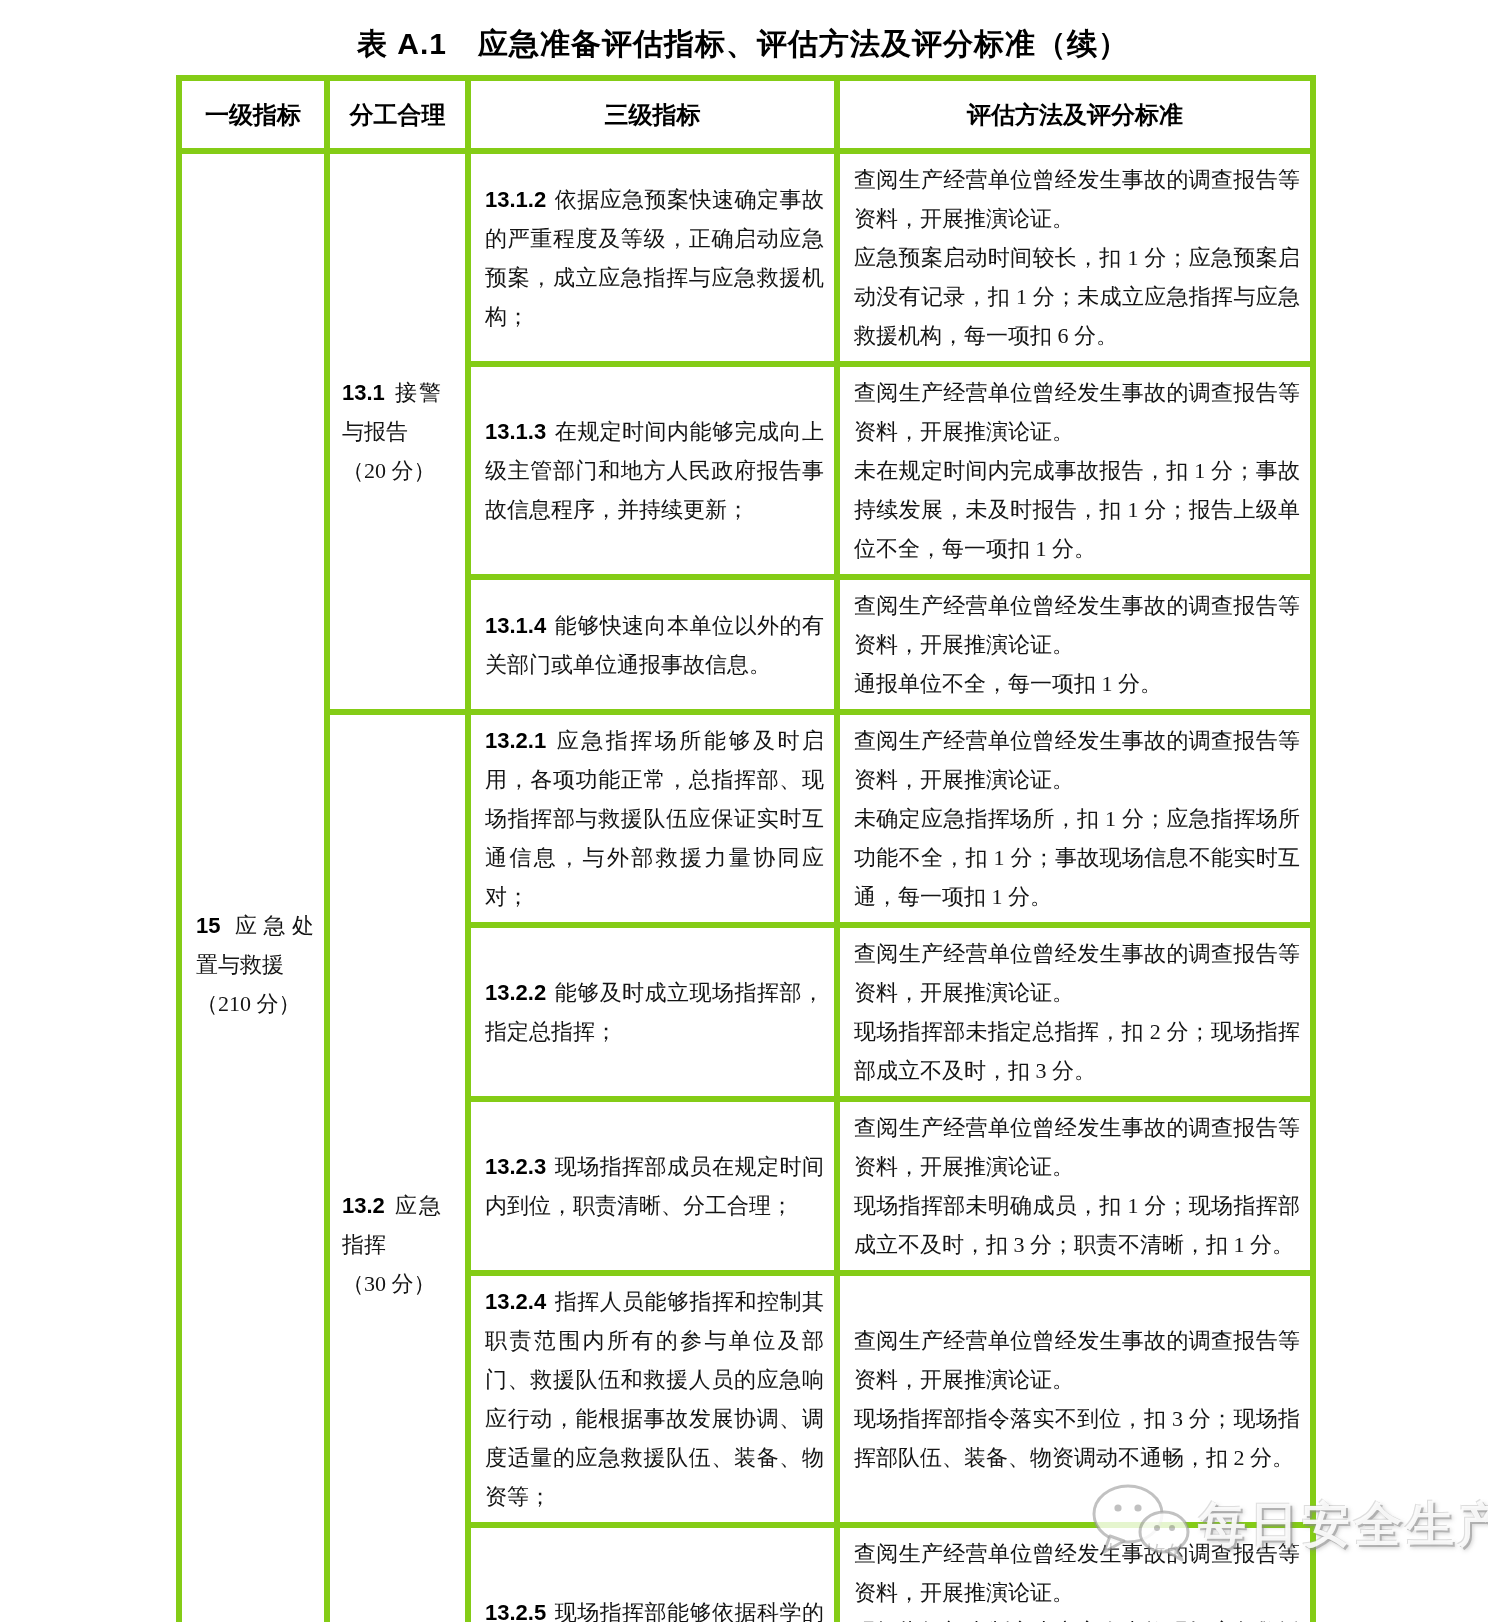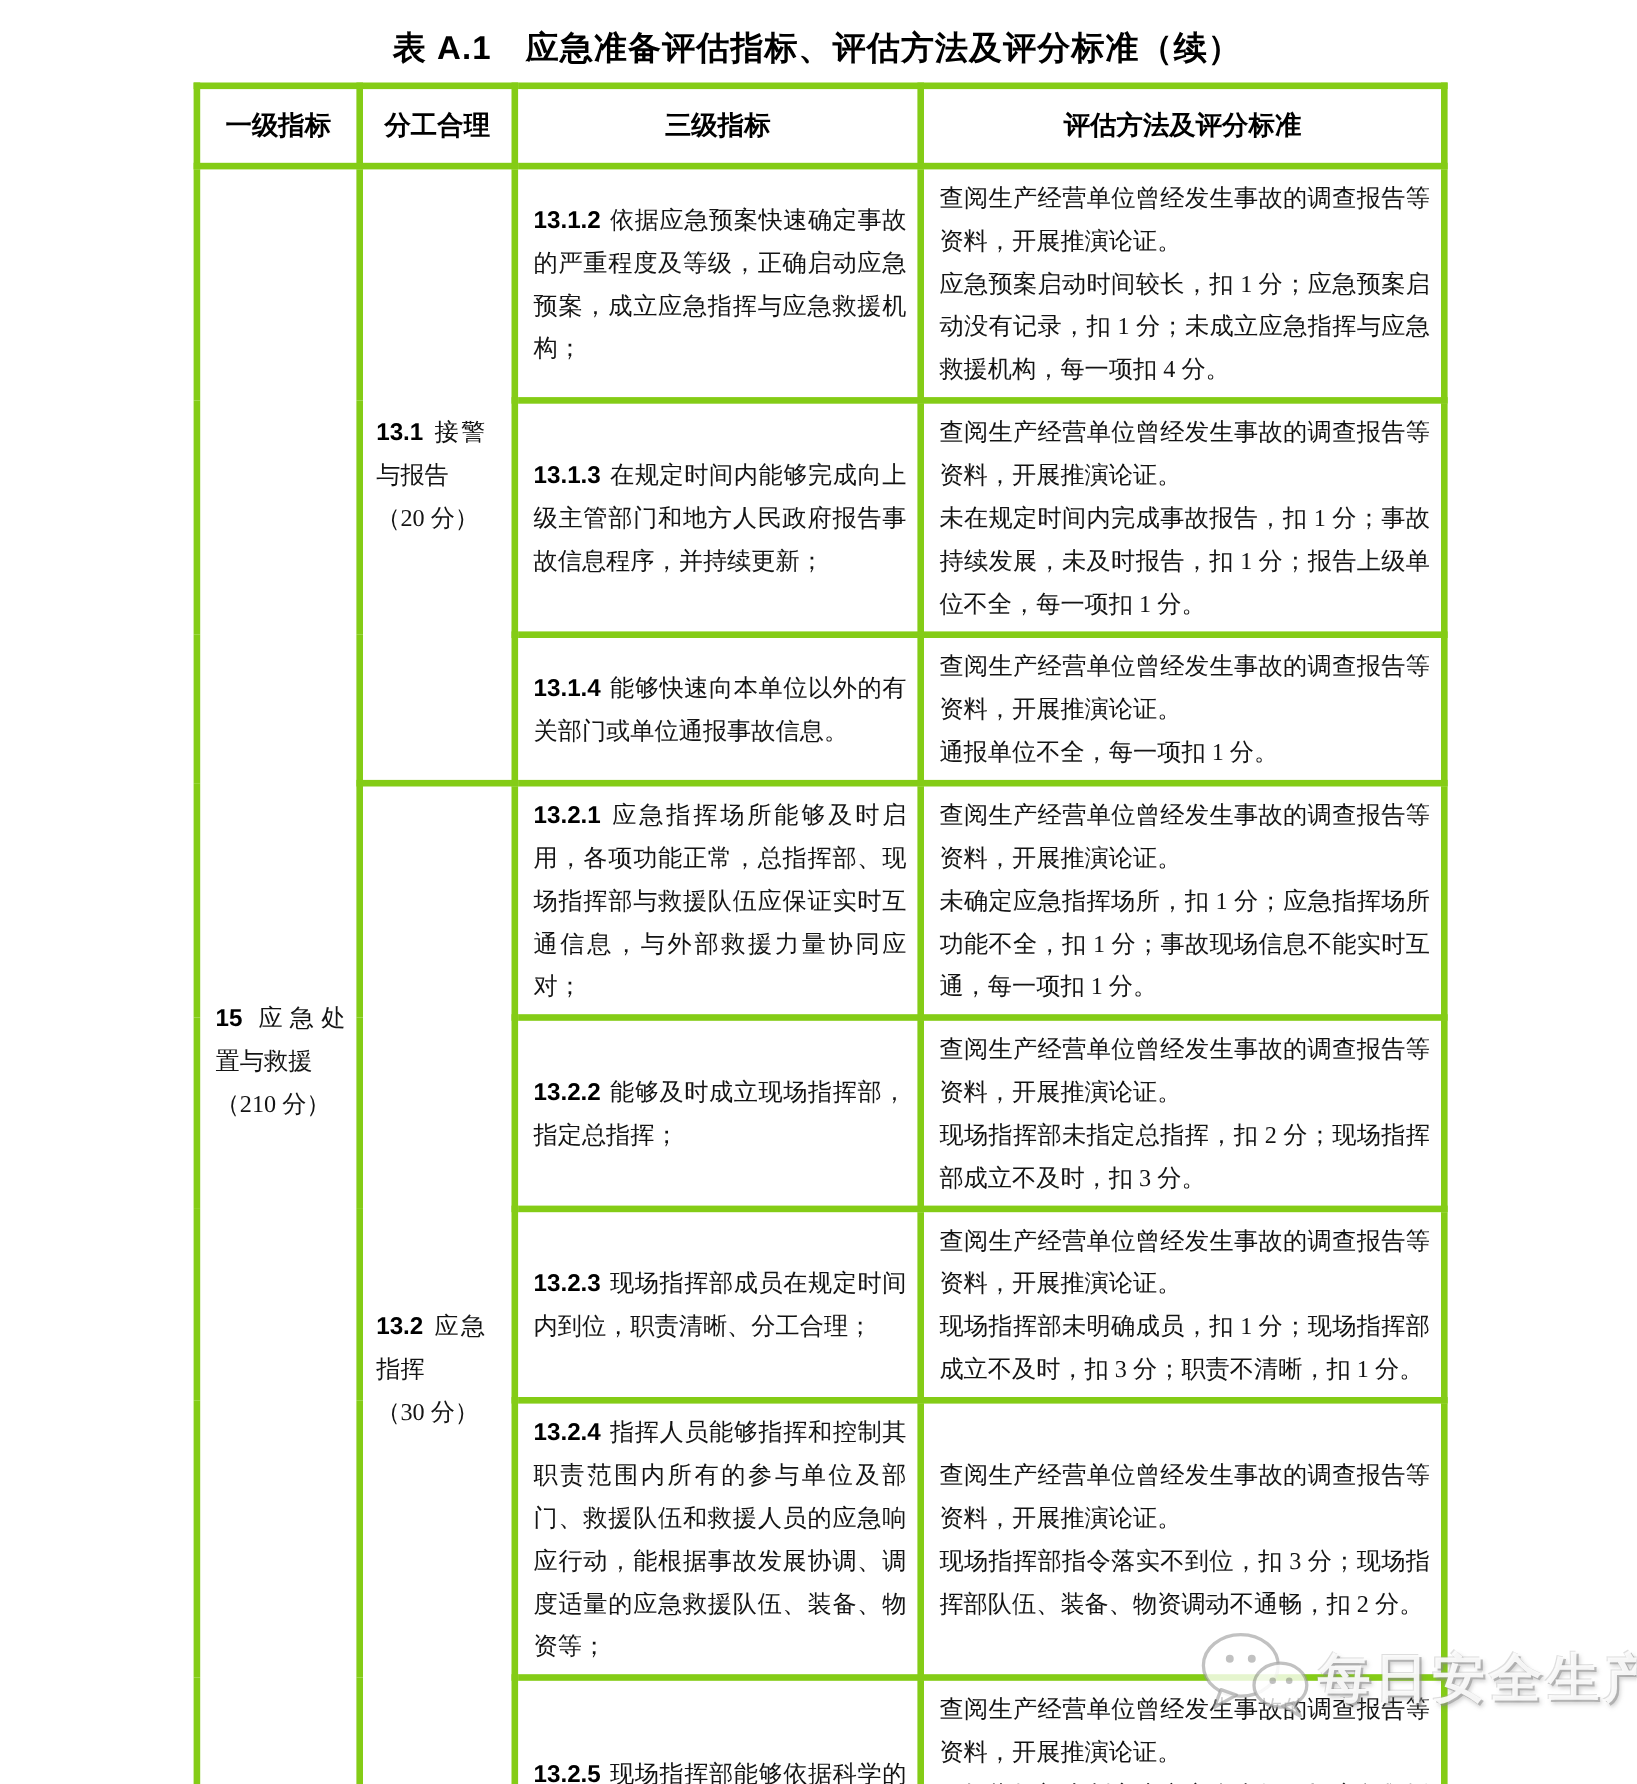--- a/index.html
+++ b/index.html
@@ -93,21 +93,21 @@
         </td>
         <td class="c2" rowspan="3">
           <span class="code">13.1</span><span>接警与报告</span>
           <span class="score-line">（20 分）</span>
         </td>
         <td class="c3">
           <span class="code">13.1.2</span><span>依据应急预案快速确定事故的严重程度及等级，正确启动应急预案，成立应急指挥与应急救援机构；</span>
         </td>
         <td class="c4">
           <div class="method-p">查阅生产经营单位曾经发生事故的调查报告等资料，开展推演论证。</div>
-          <div class="method-p">应急预案启动时间较长，扣 1 分；应急预案启动没有记录，扣 1 分；未成立应急指挥与应急救援机构，每一项扣 4 分。</div>
+          <div class="method-p">应急预案启动时间较长，扣 1 分；应急预案启动没有记录，扣 1 分；未成立应急指挥与应急救援机构，每一项扣 6 分。</div>
         </td>
       </tr>
       <tr style="height:204px">
         <td class="c3">
           <span class="code">13.1.3</span><span>在规定时间内能够完成向上级主管部门和地方人民政府报告事故信息程序，并持续更新；</span>
         </td>
         <td class="c4">
           <div class="method-p">查阅生产经营单位曾经发生事故的调查报告等资料，开展推演论证。</div>
           <div class="method-p">未在规定时间内完成事故报告，扣 1 分；事故持续发展，未及时报告，扣 1 分；报告上级单位不全，每一项扣 1 分。</div>
         </td>

